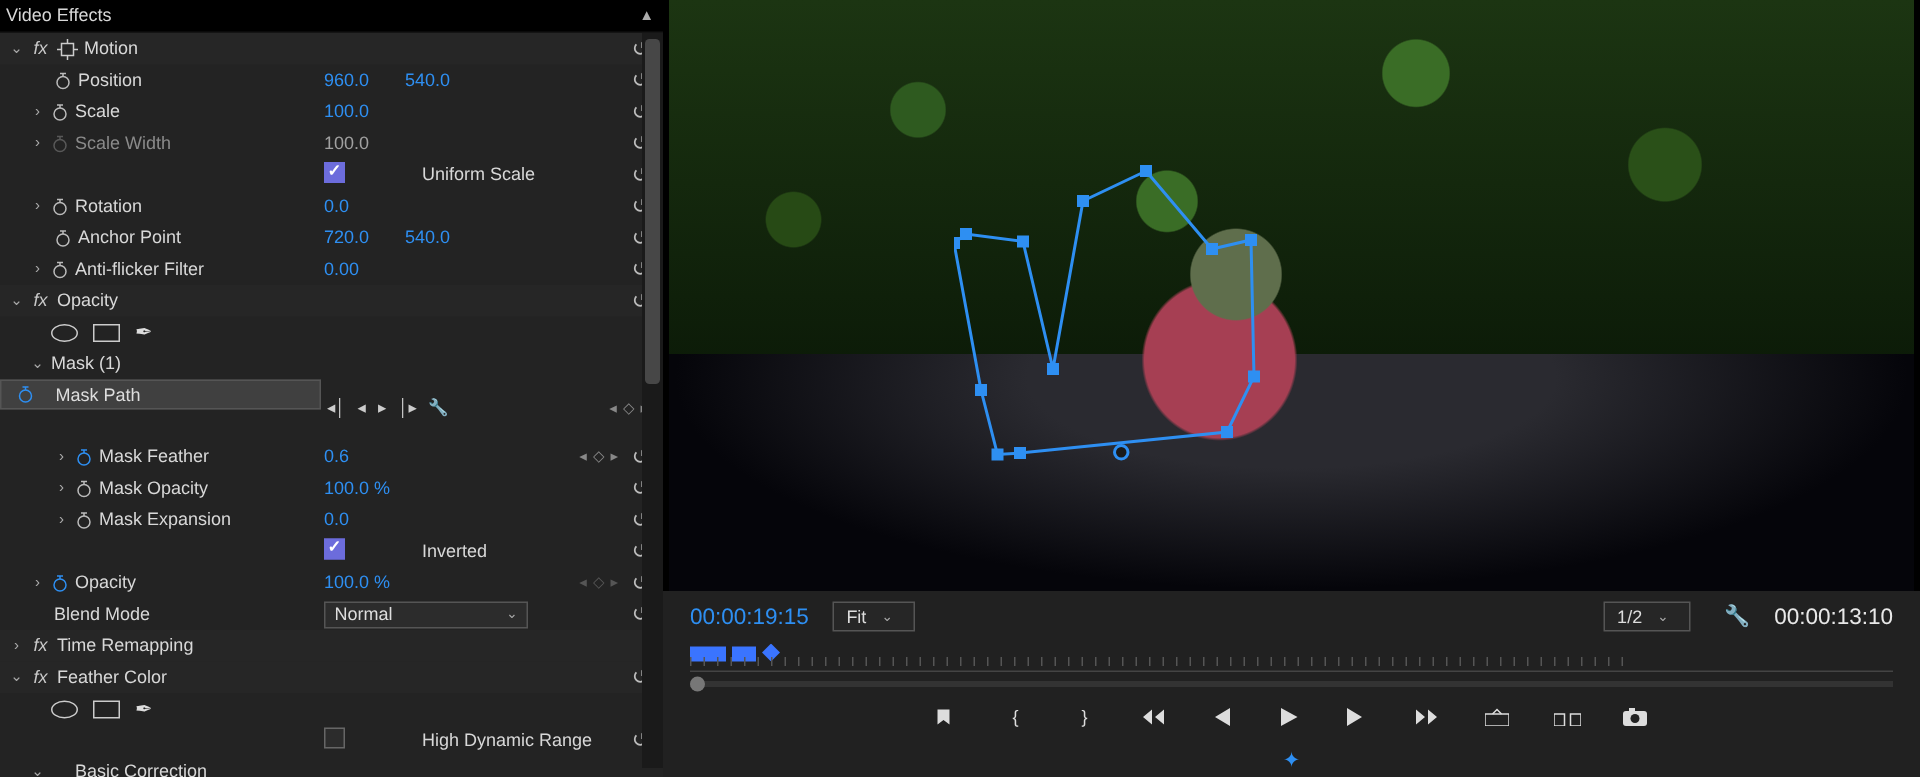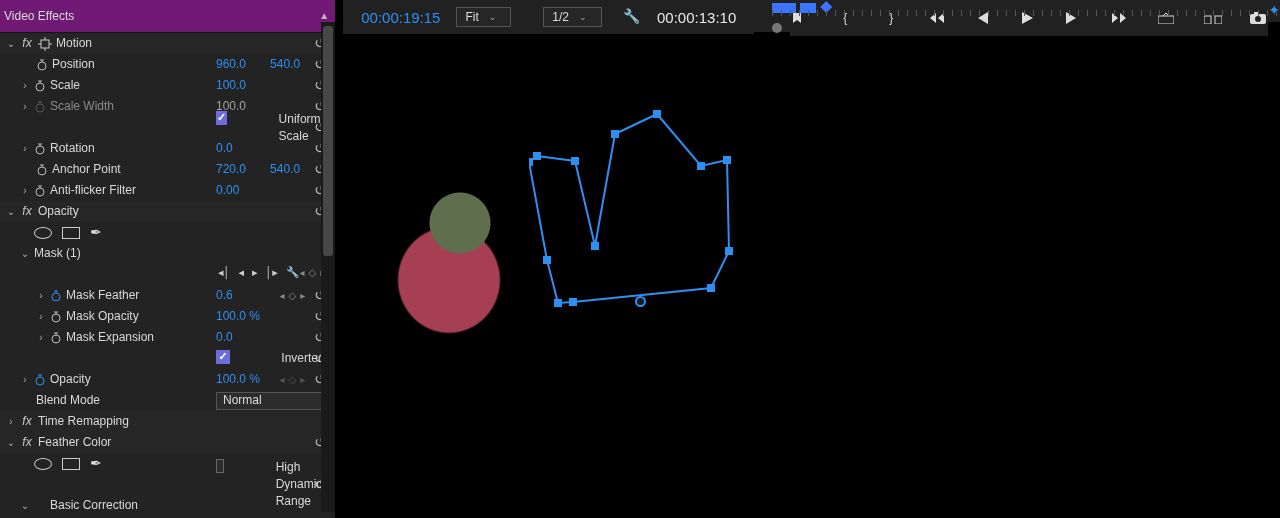--- a/index.html
+++ b/index.html
@@ -5,24 +5,24 @@
   :root{
     --bg:#1d1d1d; --panel:#262626; --row:#2e2e2e; --row-sel:#3a3a3a;
     --text:#d8d8d8; --muted:#8b8b8b; --blue:#2d8ceb; --link:#2e8ff2;
     --border:#3c3c3c; --clip:#f2a3f2;
   }
   *{box-sizing:border-box;}
   body{margin:0; background:#141414; color:var(--text); font:12px/1.4 -apple-system,Helvetica,Arial,sans-serif; width:1280px; height:518px; overflow:hidden;}
   .app{display:flex; height:518px;}
   .left{width:442px; background:#232323; display:flex; flex-direction:column; position:relative;}
   .mid{width:136px; background:#1b1b1b; border-left:1px solid #000; border-right:1px solid #000; position:relative;}
-  .right{flex:1; background:#000; display:flex; flex-direction:row;}
+  .right{flex:1; background:#000; display:flex; flex-direction:column;}
 
   
-  .hdr{display:flex; align-items:center; height:33px; background:#701a75; padding:0 6px 0 4px; border-bottom:1px solid #141414;}
+  .hdr{display:flex; align-items:center; height:22px; background:#000000; padding:0 6px 0 4px; border-bottom:1px solid #141414;}
   .hdr .title{flex:1; font-size:12px;}
   .hdr .tri{font-size:10px; opacity:.8;}
   .rows{flex:1; overflow:hidden;}
   .row{display:flex; align-items:center; height:21px; padding-left:4px; position:relative;}
   .row.group{background:#262626;}
   .row.sel{background:#404040;}
   .caret{width:14px; text-align:center; color:#aaa; font-size:10px; user-select:none;}
   .fx{width:18px; font-style:italic; color:#c8c8c8; text-align:center; font-size:12px;}
   .stop{width:16px; height:14px; display:inline-flex; align-items:center; justify-content:center; color:#bbb;}
   .stop.active{color:#2e8ff2;}
@@ -251,20 +251,29 @@
       <div class="row ind2">
         <span class="tools">
           <span class="shape ellipse"></span>
           <span class="shape"></span>
           <span class="pen">✒</span>
         </span>
       </div>
       <div class="row ind1">
         <span class="caret">⌄</span>
         <span class="lbl">Mask (1)</span>
+      </div>
+      <div class="row sel ind3" style="width:214px;">
+        <span class="stop active">
+            <svg width="12" height="12" viewBox="0 0 12 12">
+              <circle cx="6" cy="7" r="4" fill="none" stroke="currentColor"></circle>
+              <path d="M4 1h4M6 1v2" stroke="currentColor"></path>
+            </svg>
+          </span>
+        <span class="lbl">Mask Path</span>
       </div>
       <div class="row" style="position:absolute; top:262px; left:0; right:0; height:21px;">
         <span class="nav">
           <span>◂│</span>
           <span>◂</span>
           <span>▸</span>
           <span>│▸</span>
           <span>🔧</span>
         </span>
         <span class="reset" style="margin-right:6px;">

